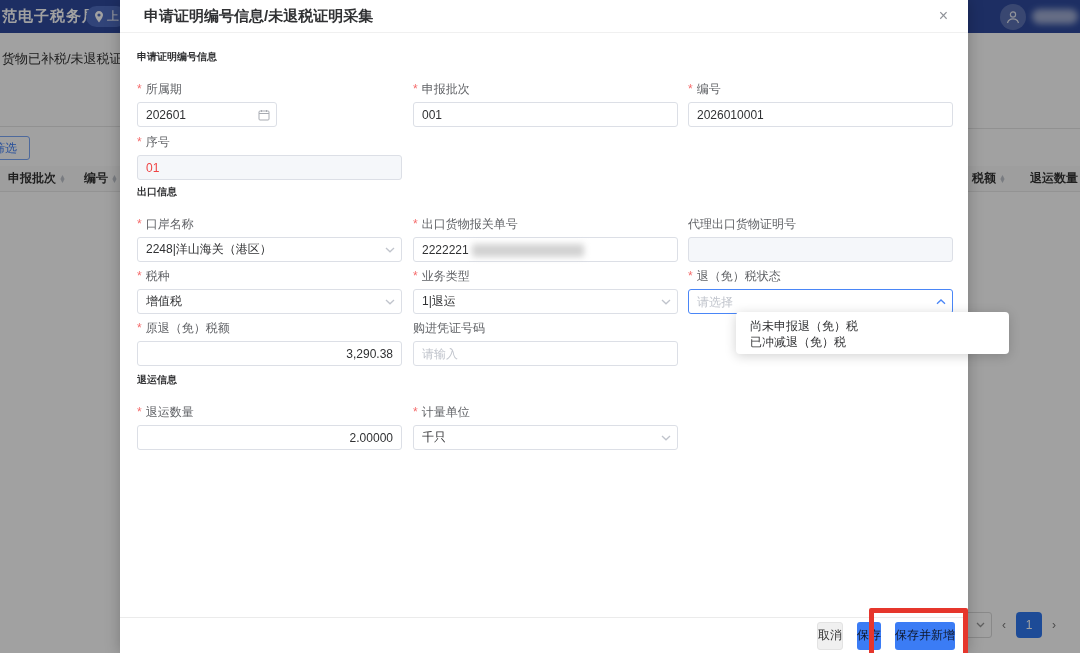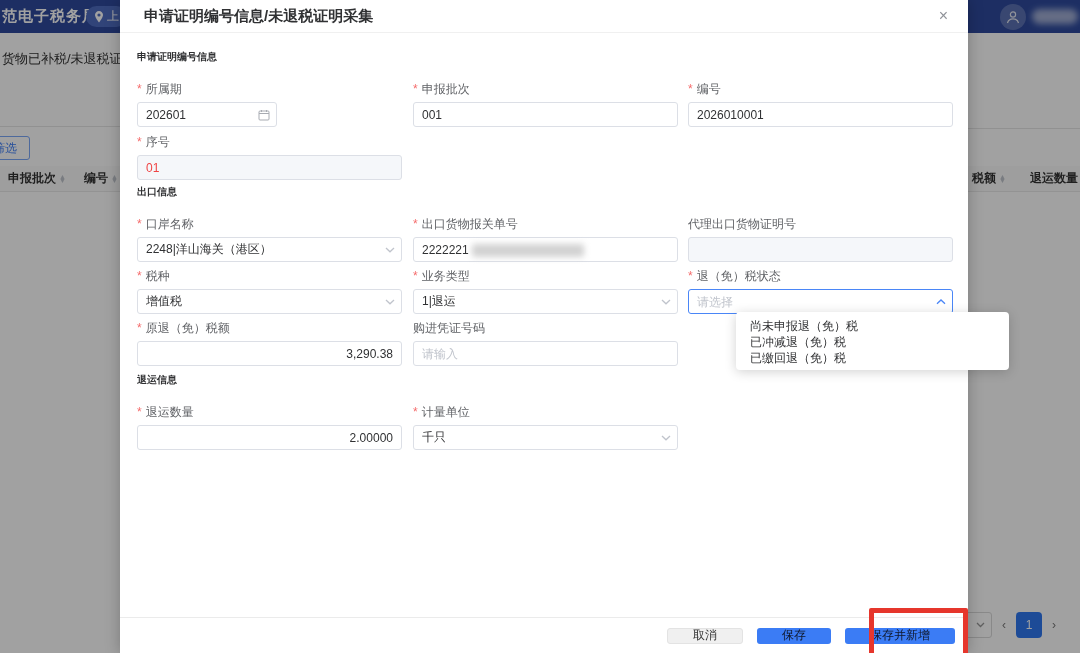--- a/index.html
+++ b/index.html
@@ -47,21 +47,21 @@
   .inp.has-icon { padding-right:26px; }
   .ctrl .r-icon { position:absolute; right:7px; top:50%; transform:translateY(-50%); display:flex; color:#c0c4cc; }
   .sel-focus .inp { border-color:#4a86f7; }
   .decl-wrap { position:absolute; left:9px; top:0; height:26px; display:flex; align-items:center; font-size:12px; color:#303133; }
   .blur-block { display:inline-block; width:112px; height:13px; background:#d2d2d2; filter:blur(3px); margin-left:3px; border-radius:2px; }
 
   .dd-panel { position:absolute; left:568px; top:312px; width:273px; background:#fff; border-radius:4px; box-shadow:0 2px 12px rgba(0,0,0,.18); padding:5px 0; z-index:12;margin-left:48px; }
   .dd-item { height:16px; line-height:16px; padding:1px 0 1px 14px; font-size:12px; color:#303133; cursor:pointer; white-space:nowrap; }
 
   .m-foot { position:absolute; left:0; bottom:0; width:100%; height:36px; border-top:1px solid #ebebeb; display:flex; align-items:center; justify-content:flex-end; gap:14px; padding:0 13px; background:#fff; }
-  .btn { height:16px; border-radius:3px; font-size:12px; padding:0 25px; display:flex; align-items:center; justify-content:center; cursor:pointer; border:none; font-family:inherit; }
+  .btn { height:28px; border-radius:3px; font-size:12px; padding:0 0; display:flex; align-items:center; justify-content:center; cursor:pointer; border:none; font-family:inherit; }
   .btn-plain { background:#f0f0f0; border:1px solid #e3e3e3; color:#333; }
   .btn-primary { background:#3b7cf5; color:#0f172a; }
 
   .red-annot { position:absolute; left:869px; top:608px; width:99px; height:60px; border:5px solid #e6362c; z-index:50; border-radius:2px; }
 
   svg { display:block; }
 </style>
 </head>
 <body>
 
@@ -271,21 +271,20 @@
           <svg width="10" height="6" viewBox="0 0 10 6">
             <polyline points="1,1 5,4.8 9,1" fill="none" stroke="#c0c4cc" stroke-width="1.3"></polyline>
           </svg>
         </span>
     </div>
   </div>
 
   <div class="dd-panel">
     <div class="dd-item">尚未申报退（免）税</div>
     <div class="dd-item">已冲减退（免）税</div>
-    <div class="dd-item">已缴回退（免）税</div>
   </div>
 
   <div class="m-foot">
     <button class="btn btn-plain">取消</button>
     <button class="btn btn-primary">保存</button>
     <button class="btn btn-primary">保存并新增</button>
   </div>
 </div>
 
 <div class="red-annot"></div>

